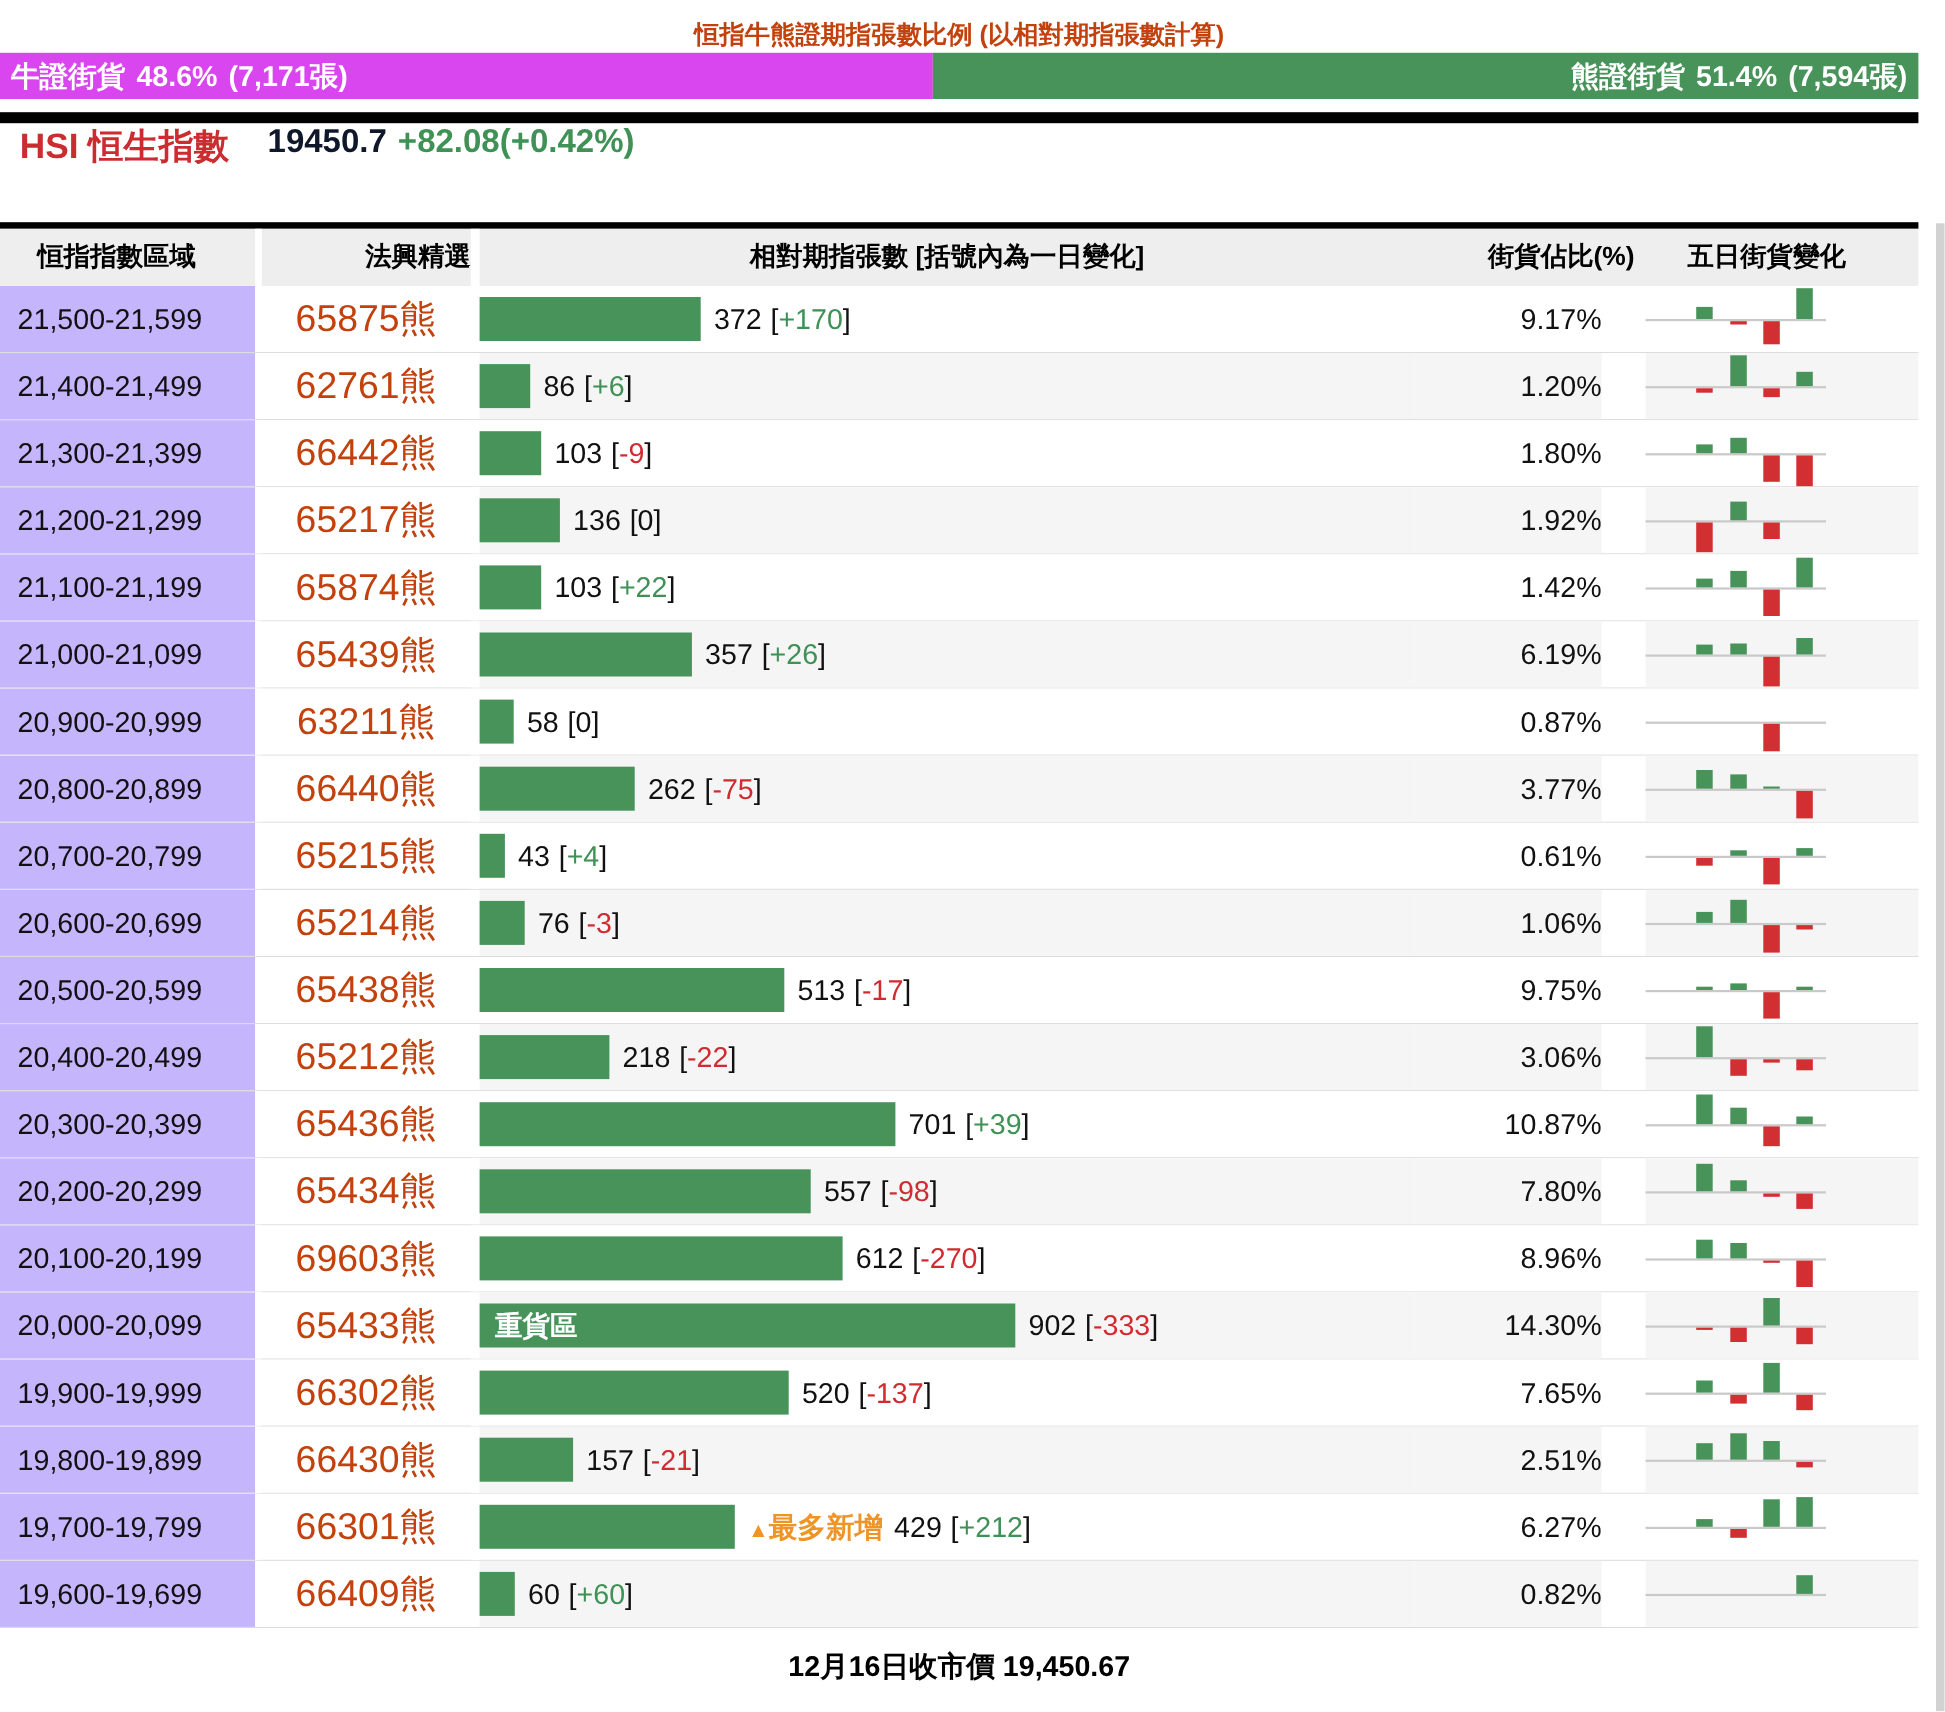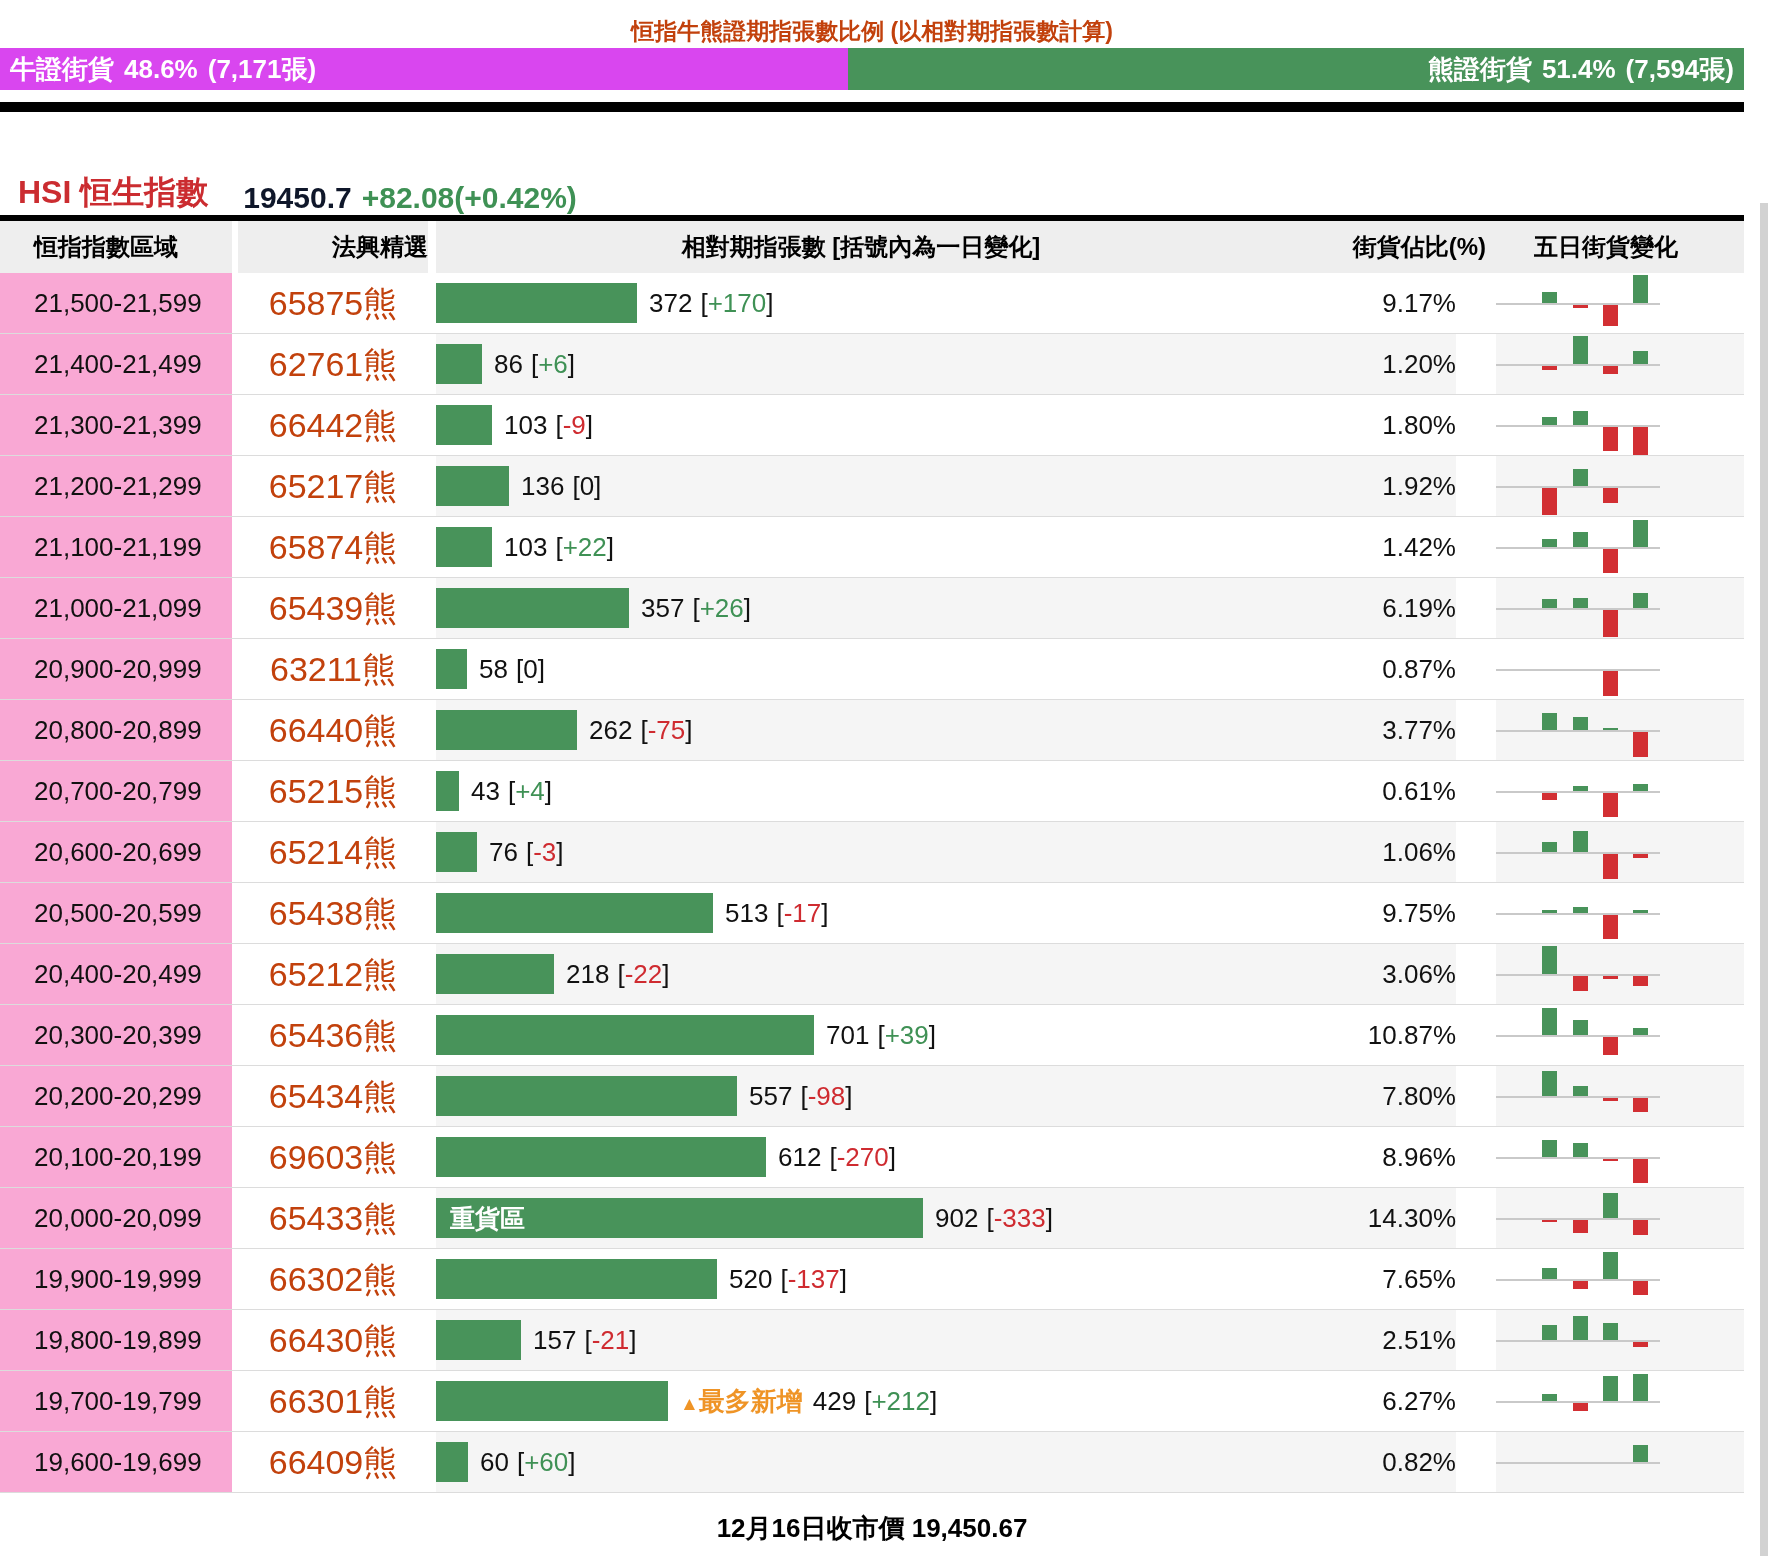--- a/index.html
+++ b/index.html
@@ -10,36 +10,36 @@
          font-size:23px;font-weight:bold;color:#c2410c;}
   .ratio{display:flex;height:42px;width:1744px;}
   .ratio .bull-seg{background:#d946ef;display:flex;align-items:center;}
   .ratio .bear-seg{background:#48935a;flex:1;display:flex;align-items:center;justify-content:flex-end;}
   .ratio span{color:#fff;font-size:26px;font-weight:600;white-space:nowrap;}
   .bull-seg .lab{margin-left:10px;margin-right:10px;}
   .bull-seg .pct,.bull-seg .qty{margin-right:10px;}
   .bear-seg .lab{margin-right:10px;}
   .bear-seg .pct,.bear-seg .qty{margin-right:10px;}
   .black-divider{margin-top:12px;height:10px;background:#000;width:1744px;}
-  .hsi{height:103px;display:flex;align-items:flex-end;padding-left:18px;}
+  .hsi{height:90px;display:flex;align-items:flex-start;padding-left:18px;}
   .hsi .sym{color:#cb2c30;font-size:32px;font-weight:bold;}
   .hsi .val{color:#0f172a;font-size:30px;font-weight:bold;margin-left:35px;}
   .hsi .chg{color:#3f9155;font-size:30px;font-weight:600;margin-left:10px;}
   .tbl-border{height:6px;background:#000;width:1744px;}
   .thead{display:flex;height:52px;line-height:52px;background:#eeeeee;width:1744px;font-weight:bold;font-size:24px;color:#000;}
   .thead .h1{width:232px;padding-left:34px;box-sizing:border-box;}
   .thead .hgapA{width:6px;background:#fff;}
   .thead .h2{width:190px;text-align:right;}
   .thead .hgapB{width:8px;background:#fff;}
   .thead .h3{width:850px;text-align:center;}
   .thead .h4{width:170px;text-align:right;position:relative;right:-30px;}
   .thead .h5{width:164px;margin-left:40px;text-align:center;position:relative;right:-28px;white-space:nowrap;}
   .rows{width:1744px;}
   .row{display:flex;height:61px;border-bottom:1px solid #dcdcdc;box-sizing:border-box;background:#fff;}
-  .row .c1{width:232px;background:#f9a8d4;font-size:26px;line-height:60px;padding-left:34px;box-sizing:border-box;}
+  .row .c1{width:232px;background:#c4b5fd;font-size:26px;line-height:60px;padding-left:16px;box-sizing:border-box;}
   .row .gapA{width:6px;background:#fff;}
   .row .c2{width:190px;text-align:center;line-height:60px;}
   .row .c2 .code{color:#c2410c;font-size:34px;text-decoration:none;cursor:pointer;}
   .row .gapB{width:8px;background:#fff;}
   .row .c3{width:850px;display:flex;align-items:center;font-size:26px;white-space:nowrap;}
   .row .c3 .bar{height:40px;background:#48935a;margin-right:12px;flex:none;display:flex;align-items:center;}
   .row .c3 .bar .bar-label{color:#fff;font-size:25px;font-weight:bold;padding-left:14px;}
   .row .c3 .prefix{color:#ef9426;font-weight:600;margin-right:10px;}
   .row .c3 .prefix .tri{font-size:19px;}
   .row .c3 .val{color:#111;}

